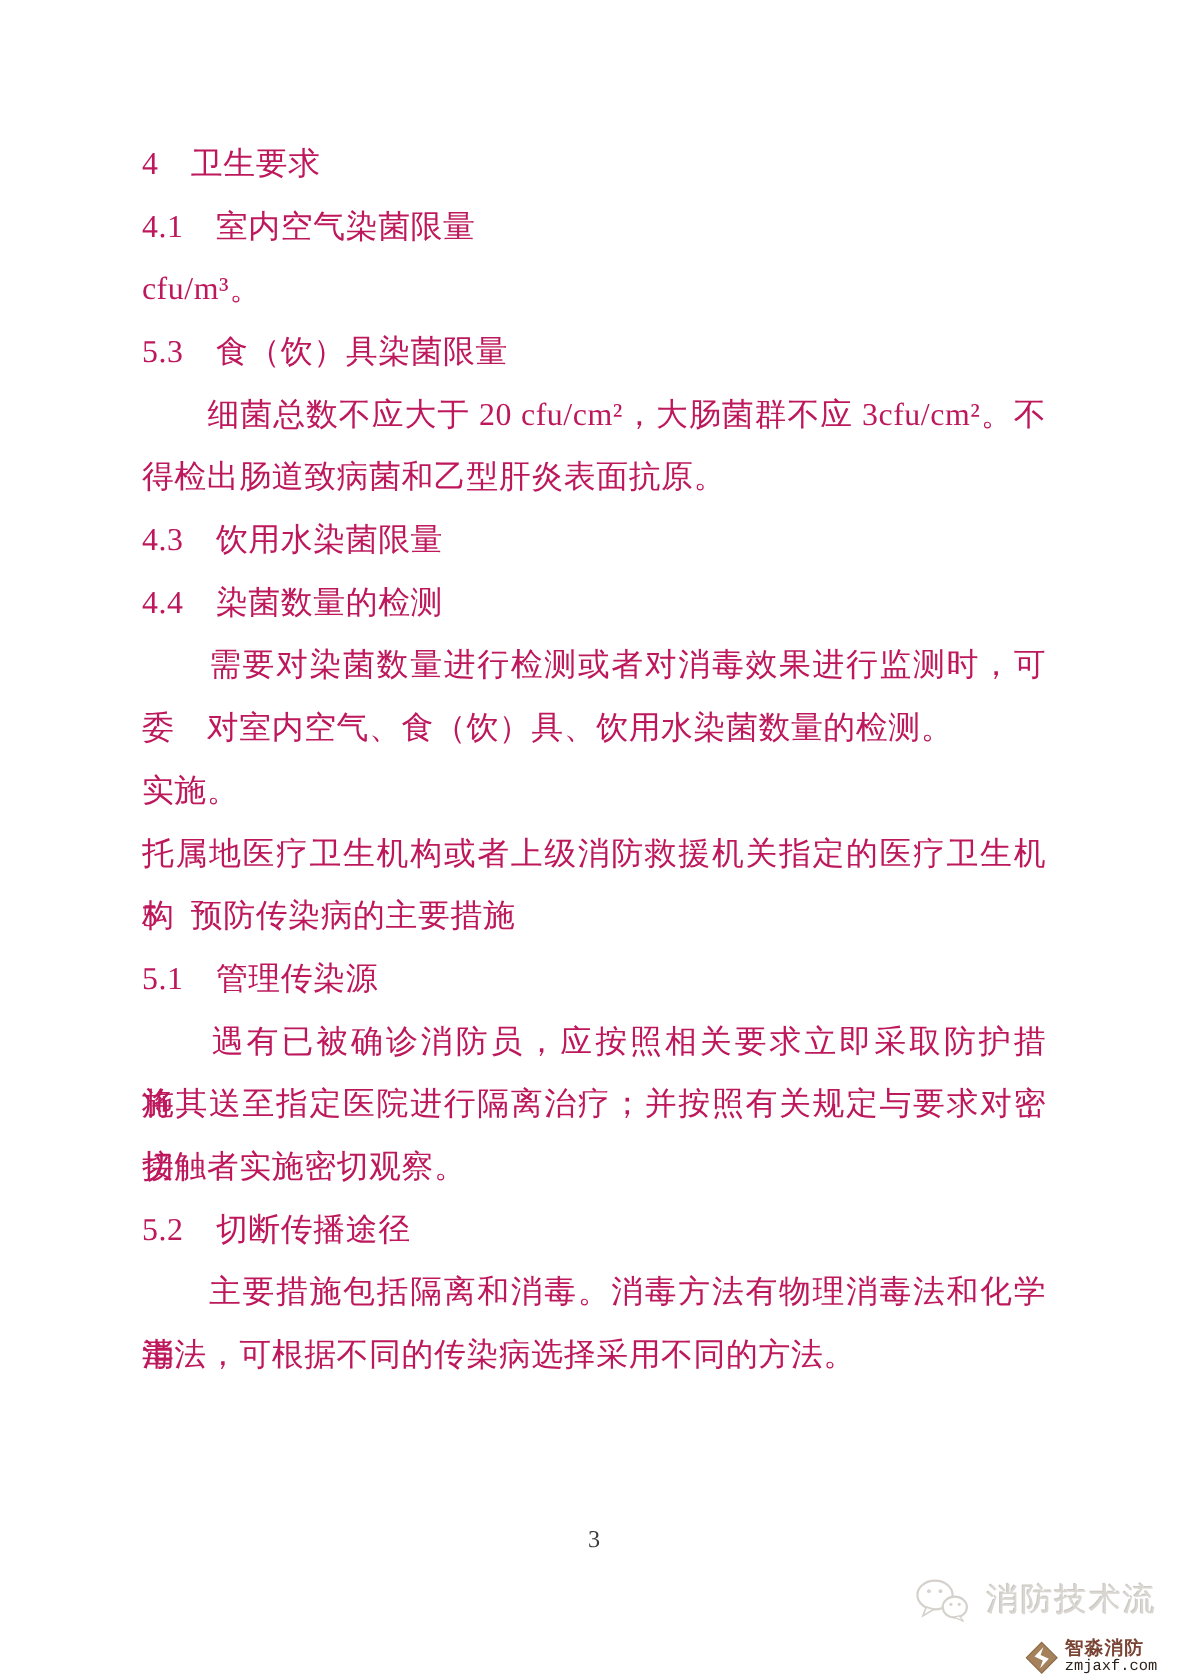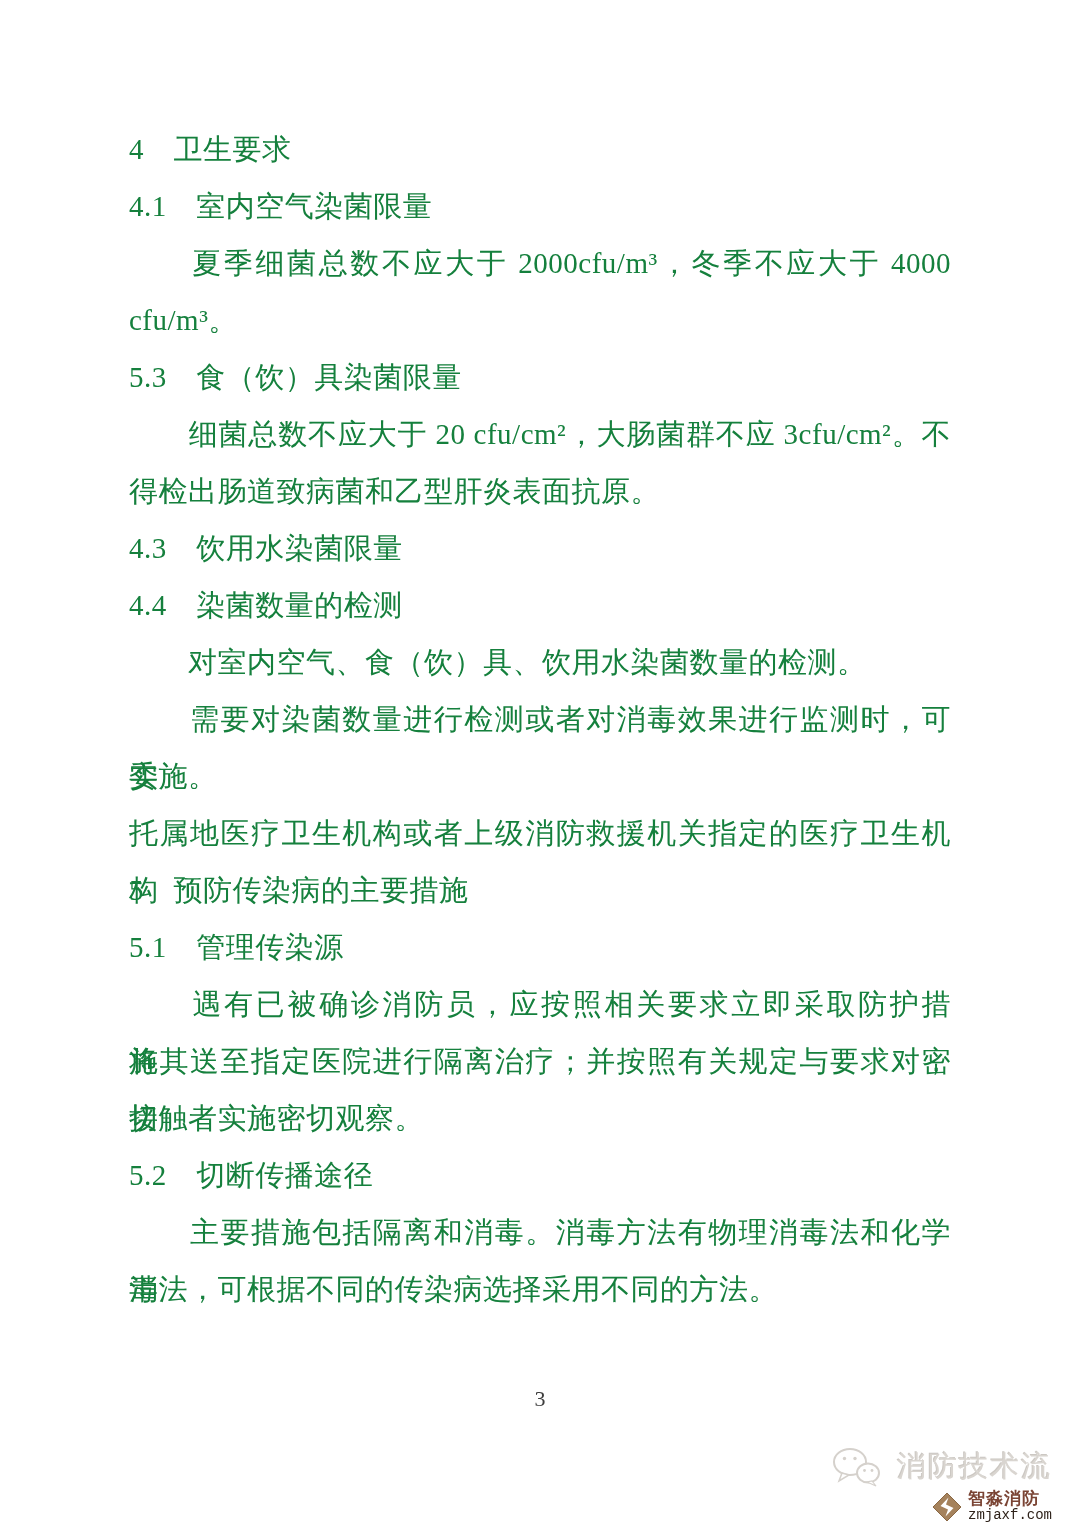--- a/index.html
+++ b/index.html
@@ -11,21 +11,21 @@
     overflow: hidden;
   }
   .page {
     position: absolute; inset: 0;
     background: #ffffff;
     overflow: hidden;
   }
   .doc {
     position: absolute;
     left: 129px; top: 121px; width: 822px;
-    color: #15803d;
+    color: #be185d;
   }
   .ln {
     font-size: 29px;
     line-height: 57px;
     height: 57px;
     white-space: nowrap;
     letter-spacing: 0.5px;
   }
   .ln.j {
     white-space: normal;
@@ -57,21 +57,21 @@
     font-size: 29px;
     letter-spacing: 2px;
     color: #d9d5d0;
     text-shadow: 1px 1px 0 #ffffff, -1px -1px 0 #ccc8c3;
   }
   .wm-row2 {
     display: flex;
     align-items: center;
     justify-content: flex-end;
     gap: 6px;
-    margin-top: 3px;
+    margin-top: 15px;
   }
   .wm-brand-col {
     display: flex;
     flex-direction: column;
     align-items: flex-start;
     line-height: 1.05;
   }
   .wm-brand {
     font-family: "Liberation Sans", "DejaVu Sans", sans-serif;
     font-weight: bold;
@@ -88,29 +88,28 @@
   svg { display: block; }
 </style>
 </head>
 <body>
 
 <div class="page">
 
   <main class="doc">
     <div class="ln">4　卫生要求</div>
     <div class="ln">4.1　室内空气染菌限量</div>
-    <div class="ln j">　　夏季细菌总数不应大于 2000cfu/m³，冬季不应大于 4000</div>
     <div class="ln">cfu/m³。</div>
     <div class="ln">5.3　食（饮）具染菌限量</div>
     <div class="ln j">　　细菌总数不应大于 20 cfu/cm²，大肠菌群不应 3cfu/cm²。不</div>
     <div class="ln">得检出肠道致病菌和乙型肝炎表面抗原。</div>
     <div class="ln">4.3　饮用水染菌限量</div>
     <div class="ln">4.4　染菌数量的检测</div>
+    <div class="ln j">　　需要对染菌数量进行检测或者对消毒效果进行监测时，可委</div>
     <div class="ln">　　对室内空气、食（饮）具、饮用水染菌数量的检测。</div>
-    <div class="ln j">　　需要对染菌数量进行检测或者对消毒效果进行监测时，可委</div>
     <div class="ln">实施。</div>
     <div class="ln j">托属地医疗卫生机构或者上级消防救援机关指定的医疗卫生机构</div>
     <div class="ln">5　预防传染病的主要措施</div>
     <div class="ln">5.1　管理传染源</div>
     <div class="ln j">　　遇有已被确诊消防员，应按照相关要求立即采取防护措施，</div>
     <div class="ln j">将其送至指定医院进行隔离治疗；并按照有关规定与要求对密切</div>
     <div class="ln">接触者实施密切观察。</div>
     <div class="ln">5.2　切断传播途径</div>
     <div class="ln j">　　主要措施包括隔离和消毒。消毒方法有物理消毒法和化学消</div>
     <div class="ln">毒法，可根据不同的传染病选择采用不同的方法。</div>

